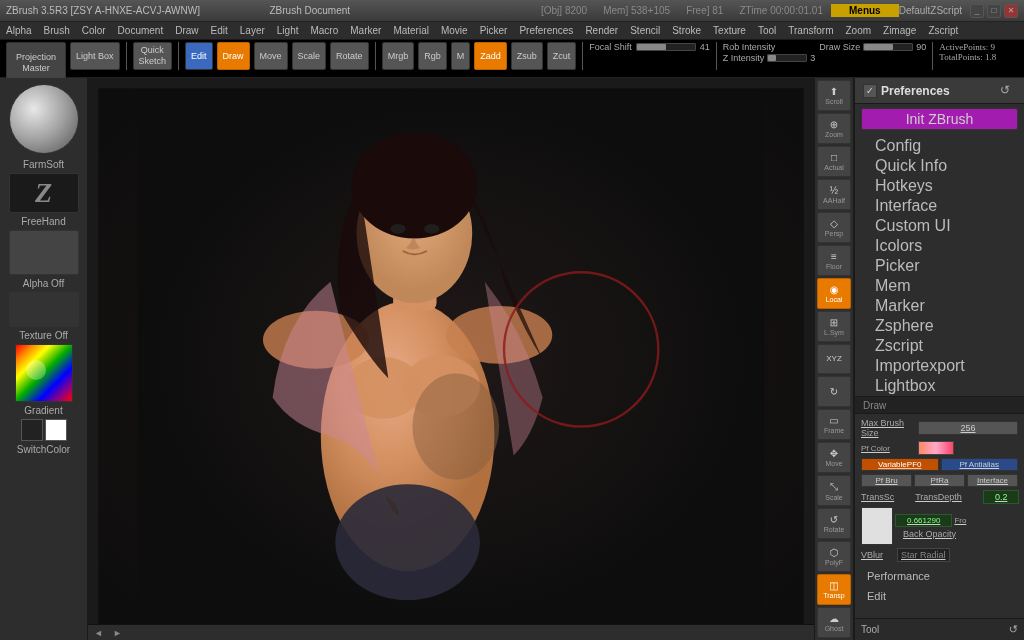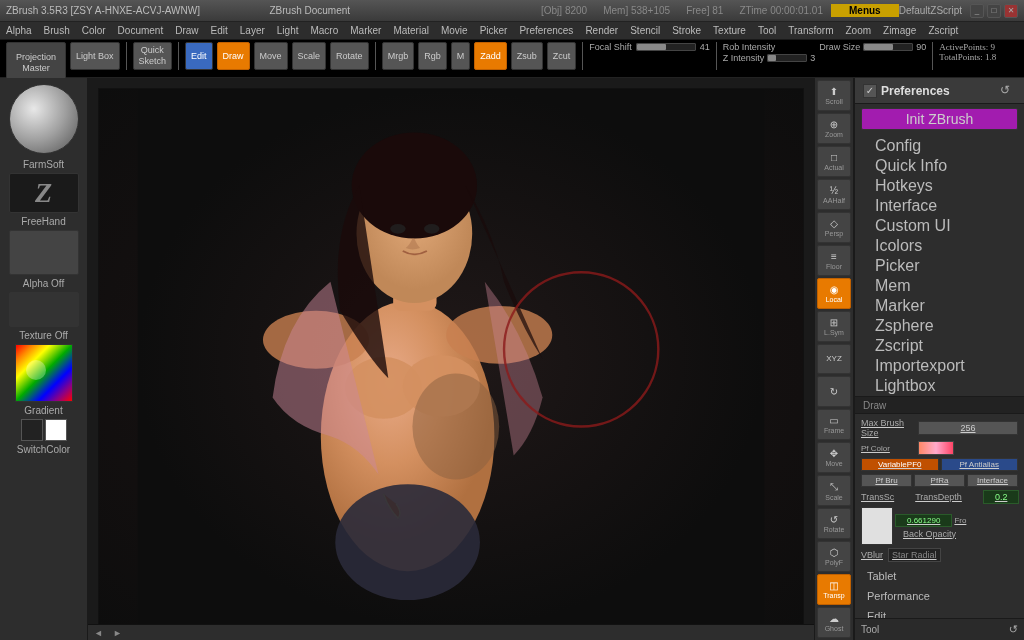--- a/index.html
+++ b/index.html
@@ -455,21 +455,21 @@
       border: 1px solid #333;
     }
     .back-opacity-label {
       font-size: 9px;
       color: #aaa;
       margin-left: 8px;
     }
     .vblur-row {
       display: flex;
       align-items: center;
-      gap: 5px;
+      gap: 14px;
     }
     .vblur-label {
       font-size: 9px;
       color: #aaa;
     }
     .star-radial-btn {
       background: #222;
       border: 1px solid #444;
       color: #888;
       font-size: 9px;
@@ -830,21 +830,20 @@
             <span class="back-opacity-label">Back Opacity</span>
           </div>
         </div>
 
         <div class="vblur-row">
           <span class="vblur-label">VBlur</span>
           <div class="star-radial-btn">Star Radial</div>
         </div>
       </div>
 
-      <div class="pref-bottom-item">Tablet</div>
       <div class="pref-bottom-item">Performance</div>
       <div class="pref-bottom-item">Edit</div>
 
     </div>
 
     <div id="right-panel-footer">
       <span class="footer-tool-label">Tool</span>
       <span style="flex:1;"></span>
       <span style="color:#aaa; cursor:pointer;">↺</span>
     </div>

